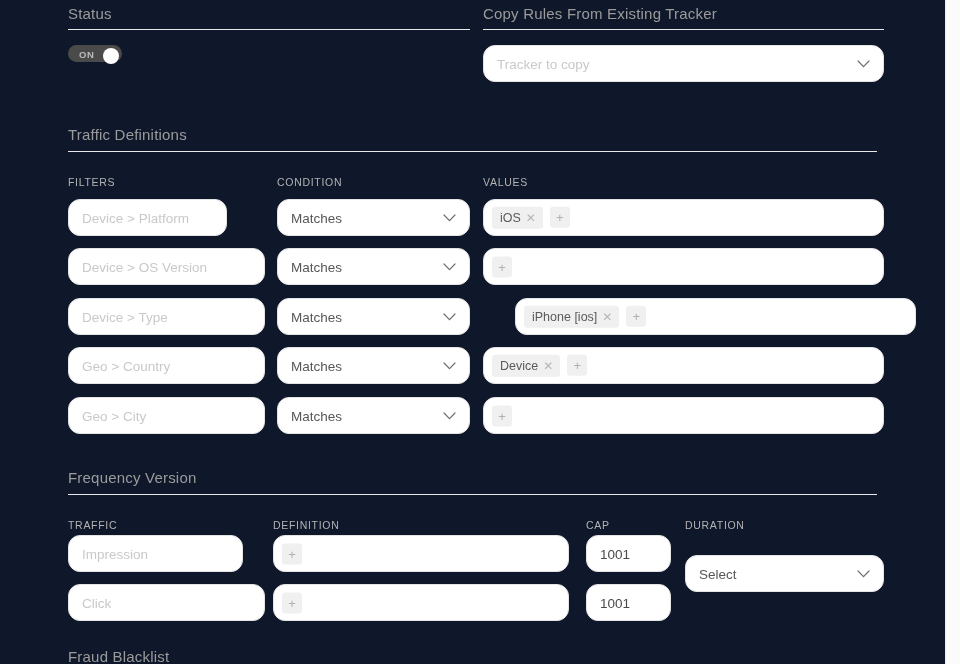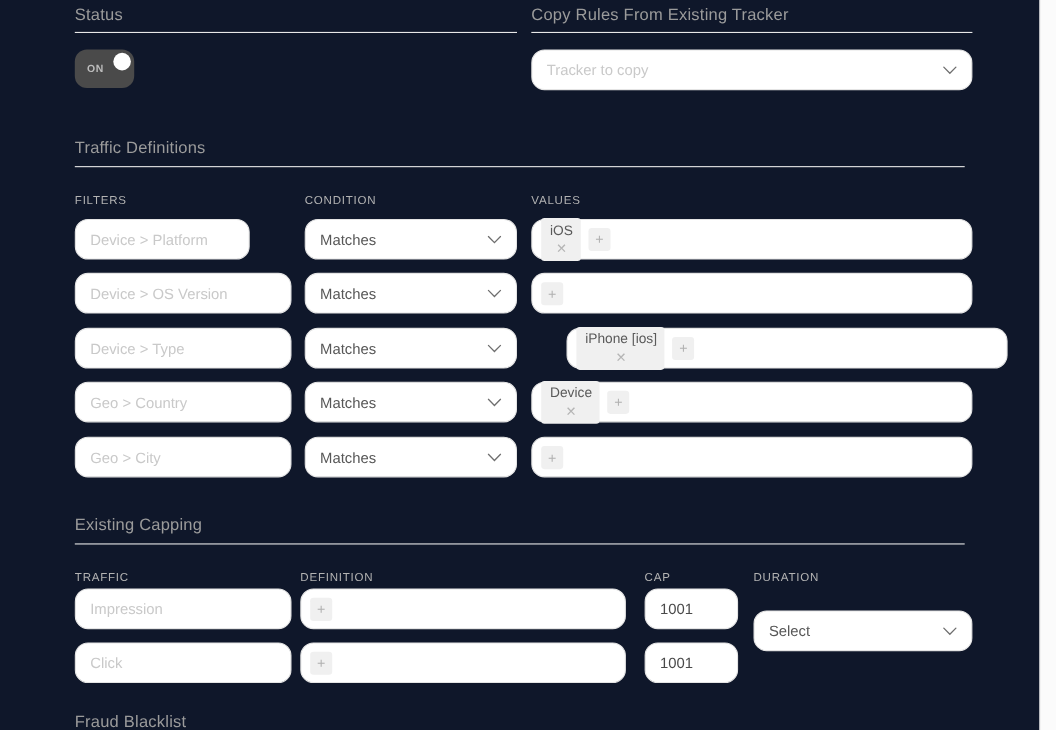--- a/index.html
+++ b/index.html
@@ -90,21 +90,21 @@
     width: 13px;
     height: 8px;
     pointer-events: none;
   }
   .chev svg { display: block; }
 
   
   .toggle {
     position: absolute;
     width: 54px;
-    height: 35px;
+    height: 17px;
     border-radius: 11px;
     background: #4a4a4a;
   }
   .toggle-label {
     position: absolute;
     left: 11px;
     top: 50%;
     transform: translateY(-50%);
     font-size: 9.5px;
     letter-spacing: 0.6px;
@@ -135,21 +135,20 @@
     display: inline-flex;
     align-items: center;
     gap: 5px;
     background: #f0f0f0;
     border-radius: 3px;
     padding: 5px 7px 5px 8px;
     font-size: 12.5px;
     color: #5a5a5a;
     line-height: 1;
     white-space: nowrap;
-    flex-direction: column;
   }
   .chip-x {
     color: #b5b5b5;
     font-size: 12px;
     line-height: 1;
   }
   .addbtn {
     display: inline-flex;
     align-items: center;
     justify-content: center;
@@ -284,29 +283,29 @@
           <path d="M1 1 L6.5 6.6 L12 1" fill="none" stroke="#6f6f6f" stroke-width="1.2" stroke-linecap="round"></path>
         </svg>
     </span>
   </div>
   <div class="field" style="left:483px; top:397px; width:401px; height:37px;">
     <span class="chip-wrap">
       <span class="addbtn">+</span>
     </span>
   </div>
 
-  <div class="sec-head" style="left:68px; top:469px;">Existing Capping</div>
+  <div class="sec-head" style="left:68px; top:469px;">Frequency Version</div>
   <div class="sec-rule" style="left:68px; top:494px; width:809px;"></div>
 
   <div class="col-label" style="left:68px; top:519px;">TRAFFIC</div>
   <div class="col-label" style="left:273px; top:519px;">DEFINITION</div>
   <div class="col-label" style="left:586px; top:519px;">CAP</div>
   <div class="col-label" style="left:685px; top:519px;">DURATION</div>
 
-  <div class="field" style="left:68px; top:535px; width:197px; height:37px;">
+  <div class="field" style="left:68px; top:535px; width:175px; height:37px;">
     <span class="field-text ph">Impression</span>
   </div>
   <div class="field" style="left:273px; top:535px; width:296px; height:37px;">
     <span class="chip-wrap">
       <span class="addbtn">+</span>
     </span>
   </div>
   <div class="field" style="left:586px; top:535px; width:85px; height:37px;">
     <span class="field-text val">1001</span>
   </div>

